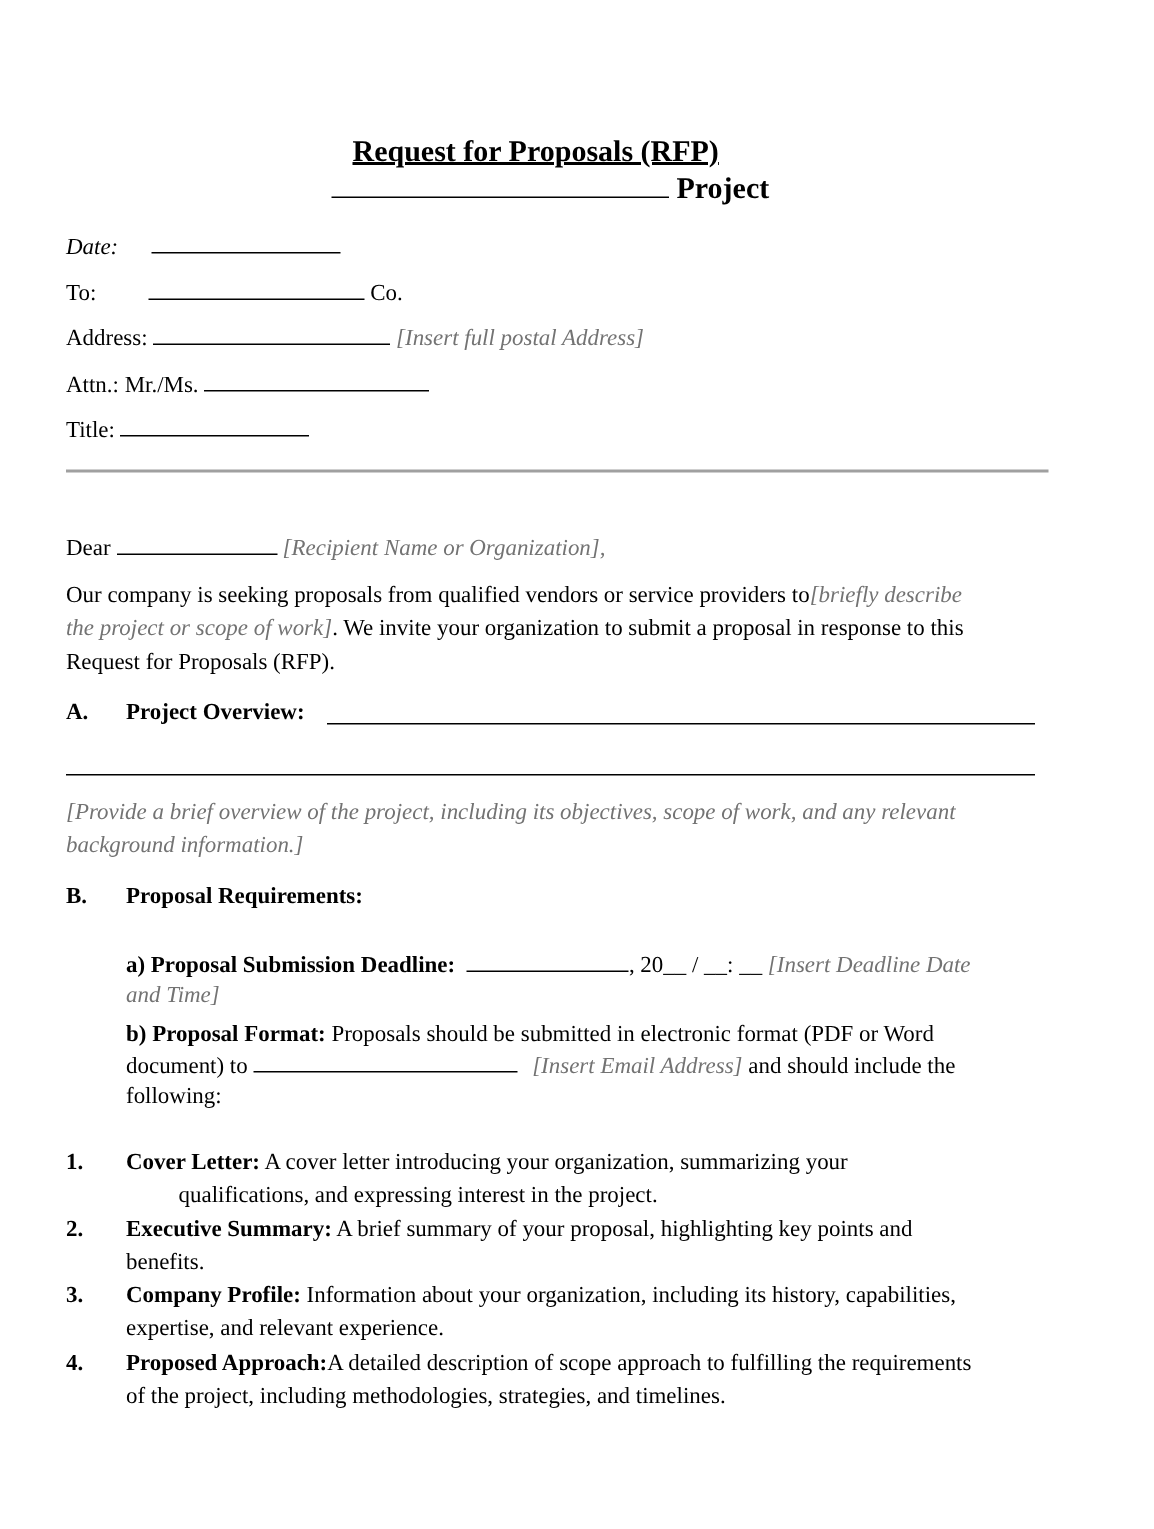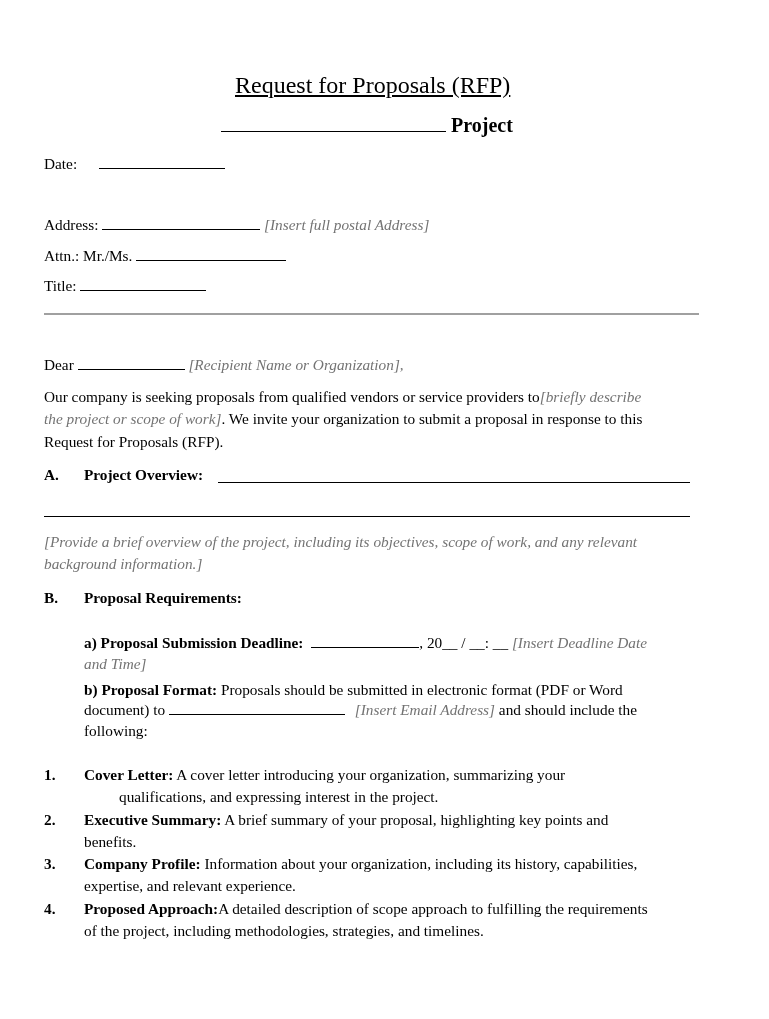--- a/index.html
+++ b/index.html
@@ -6,40 +6,45 @@
     body {
       width: 769px; height: 1019px; position: relative; overflow: hidden;
       font-family: "Liberation Serif", serif; color: #000; font-size: 15.3px;
     }
     .page { position: absolute; left: 0; top: 0; width: 769px; height: 1019px; overflow: hidden; }
     .clip { position: absolute; left: 0; top: 0; width: 700px; height: 1019px; overflow: hidden; }
     .abs { position: absolute; white-space: nowrap; }
     .blank { display: inline-block; border-bottom: 1px solid #000; height: 14px; vertical-align: baseline; }
     .blue { color: #737373; font-style: italic; }
     .b { font-weight: bold; }
-    .title { font-size: 24px; font-weight: normal; text-decoration: underline; }
+    .title { font-size: 20px; font-weight: bold; text-decoration: underline; margin-top: 18px; }
     .subtitle { font-size: 20px; font-weight: bold; }
     .rule { position: absolute; left: 44px; top: 313px; width: 655px; height: 2px; background: #a0a0a0; }
     .line { position: absolute; height: 1px; background: #000; }
   </style>
 </head>
 <body>
 
 <div class="page">
   <div class="clip">
 
     <div class="abs title" style="left:235px; top:72px;">Request for Proposals (RFP)</div>
     <div class="abs subtitle" style="left:221px; top:114px;">
       <span class="blank" style="width:225px; height:17px;"></span>
       <span>Project</span>
     </div>
 
-    <div class="abs" style="left:44px; top:154px;">
+    <div class="abs" style="left:44px; top:154px;font-style:italic;">
       <span>Date:</span>
       <span class="blank" style="width:126px; margin-left:18px;"></span>
+    </div>
+    <div class="abs" style="left:44px; top:185px;">
+      <span>To:</span>
+      <span class="blank" style="width:144px; margin-left:31px;"></span>
+      <span>Co.</span>
     </div>
     <div class="abs" style="left:44px; top:215px;">
       <span>Address:</span>
       <span class="blank" style="width:158px;"></span>
       <span class="blue">[Insert full postal Address]</span>
     </div>
     <div class="abs" style="left:44px; top:246px;">
       <span>Attn.: Mr./Ms.</span>
       <span class="blank" style="width:150px;"></span>
     </div>

